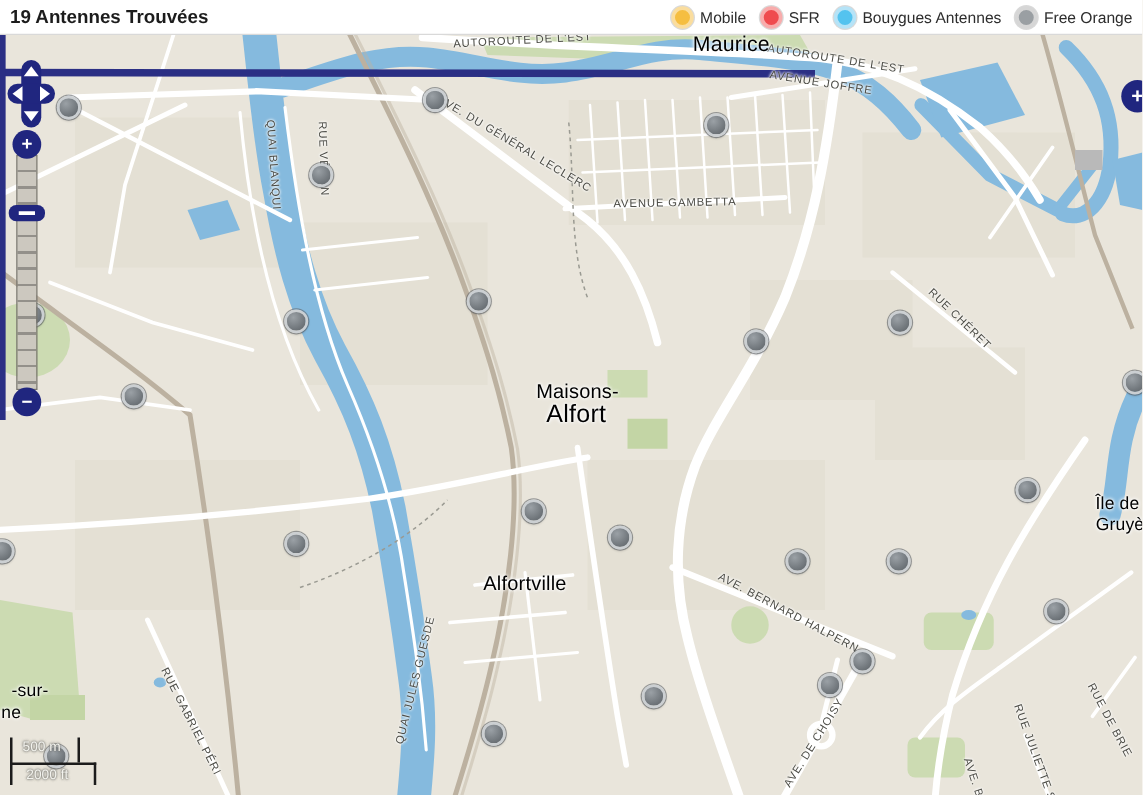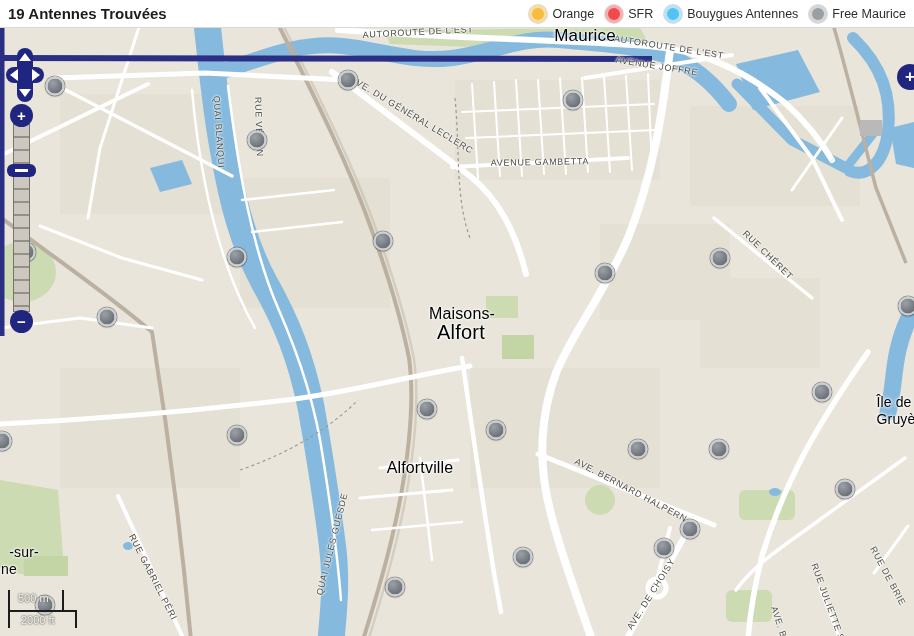--- a/index.html
+++ b/index.html
@@ -70,33 +70,33 @@
 </head>
 <body>
 
 <div id="app">
 
   <div id="header">
     <div class="title">19 Antennes Trouvées</div>
     <div id="legend">
         <div class="legend-item">
           <span class="swatch" style="background: rgb(245, 190, 65); border-color: rgb(250, 221, 158);"></span>
-          <span>Orange</span>
+          <span>Mobile</span>
         </div>
         <div class="legend-item">
           <span class="swatch" style="background: rgb(239, 75, 78); border-color: rgb(248, 172, 172);"></span>
           <span>SFR</span>
         </div>
         <div class="legend-item">
           <span class="swatch" style="background: rgb(84, 195, 239); border-color: rgb(181, 227, 247);"></span>
           <span>Bouygues Antennes</span>
         </div>
         <div class="legend-item">
           <span class="swatch" style="background: rgb(154, 159, 163); border-color: rgb(214, 214, 214);"></span>
-          <span>Free Maurice</span>
+          <span>Free Orange</span>
         </div>
       </div>
   </div>
 
   <div id="map">
 
     <svg width="914" height="608" viewBox="0 0 914 608">
 
       <g fill="#ded8c9" opacity="0.38">
         <rect x="455" y="52" width="205" height="100"></rect>

